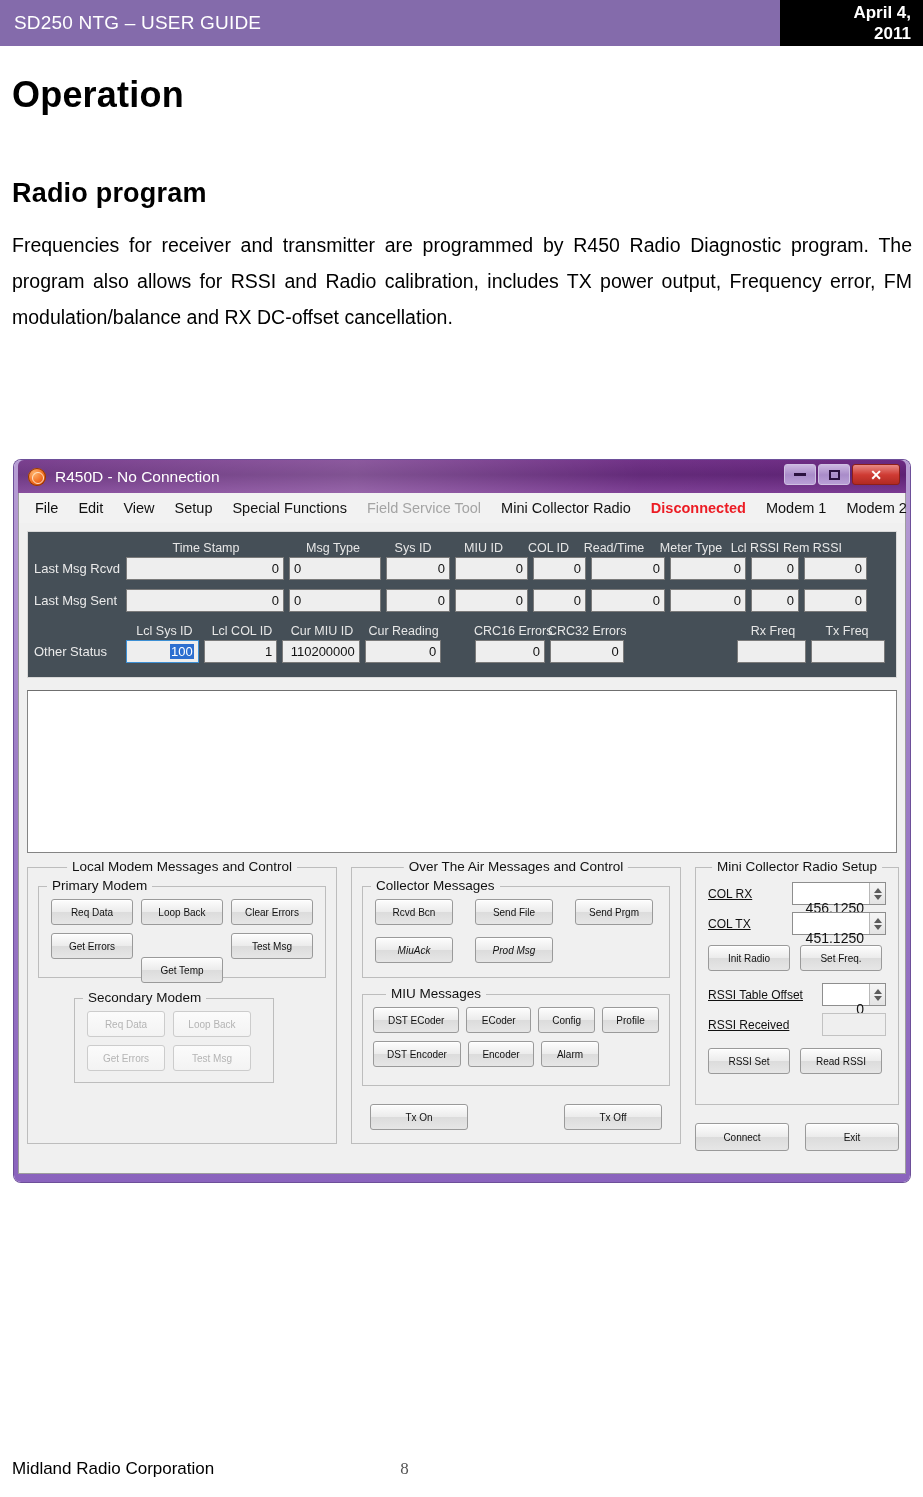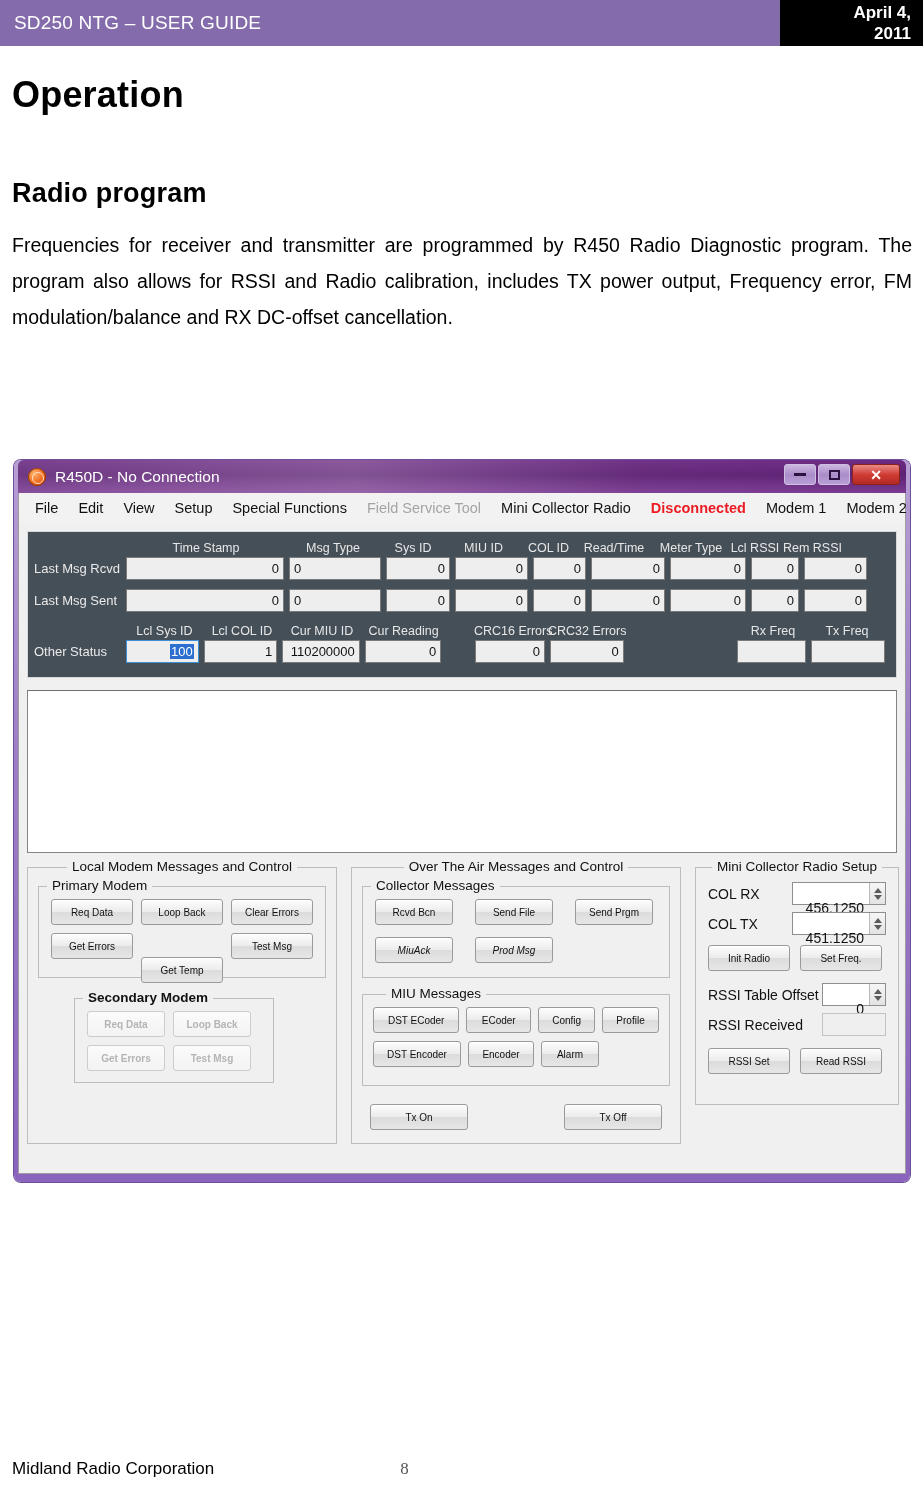--- a/index.html
+++ b/index.html
@@ -145,34 +145,34 @@
     box-shadow:inset 0 1px 0 #ffffff;
   }
   .btn.disabled { color:#b4b4b4; border-color:#cccccc;
     background:linear-gradient(180deg,#fbfbfb 0%,#f3f3f3 100%); box-shadow:none; }
 
   .btnrow { display:flex; }
 
   
   #left-panel { width:310px; height:277px; }
   #primary-modem { margin-top:6px; height:92px; padding:12px 12px 8px 12px; }
-  #secondary-modem { margin:20px 0 0 36px; width:200px; height:85px; padding:12px 12px 10px 12px;font-weight:bold; }
+  #secondary-modem { margin:20px 0 0 36px; width:200px; height:85px; padding:12px 12px 10px 12px; }
   #left-bottom { display:flex; justify-content:space-between; margin-top:18px; padding:0 8px; }
 
   
   #mid-panel { width:330px; height:277px; margin-left:14px; }
   #collector-msgs { margin-top:6px; height:92px; padding:12px 12px 8px 12px; }
   #miu-msgs { margin-top:16px; height:92px; padding:12px 10px 8px 10px; }
   #mid-bottom { display:flex; justify-content:space-between; margin-top:18px; padding:0 8px; }
 
   
   #right-panel { width:208px; margin-left:14px; }
   #mcrs { height:238px; padding:14px 12px 10px 12px; }
   .frow { display:flex; align-items:center; margin-bottom:7px; }
-  .flabel { font-size:14px; color:#111; }
+  .flabel { font-size:12px; color:#111;text-decoration:underline; }
   .spin { display:flex; align-items:center; border:1px solid #8e8e8e; background:#ffffff; height:23px; }
   .spin .val { flex:1 1 auto; text-align:right; padding:0 5px; font-size:14px; color:#111; line-height:21px;margin-top:29px; }
   .spin .arrows {
     width:16px; height:21px; border-left:1px solid #b9b9b9;
     background:linear-gradient(180deg,#f6f6f6,#e3e3e3);
     display:flex; flex-direction:column; align-items:center; justify-content:center; gap:2px;
   }
   .arrow-up { width:0;height:0;border-left:4px solid transparent;border-right:4px solid transparent;border-bottom:5px solid #5b5b5b; }
   .arrow-dn { width:0;height:0;border-left:4px solid transparent;border-right:4px solid transparent;border-top:5px solid #5b5b5b; }
   .ro-field { border:1px solid #c2c2c2; background:#efefef; height:23px; }
@@ -427,20 +427,24 @@
             <div class="flabel" style="width:114px;">RSSI Received</div>
             <div class="ro-field" style="width:64px;"></div>
           </div>
 
           <div class="btnrow" style="gap:10px;">
             <div class="btn" style="width:82px;">RSSI Set</div>
             <div class="btn" style="width:82px;">Read RSSI</div>
           </div>
         </div>
 
+        <div id="right-bottom">
+          <div class="btn" style="width:94px; height:28px;">Connect</div>
+          <div class="btn" style="width:94px; height:28px;">Exit</div>
+        </div>
       </div>
 
     </div>
   </div>
 </div>
 
 <div id="doc-footer">
   <span id="footer-company">Midland Radio Corporation</span>
   <span id="footer-page">8</span>
 </div>

